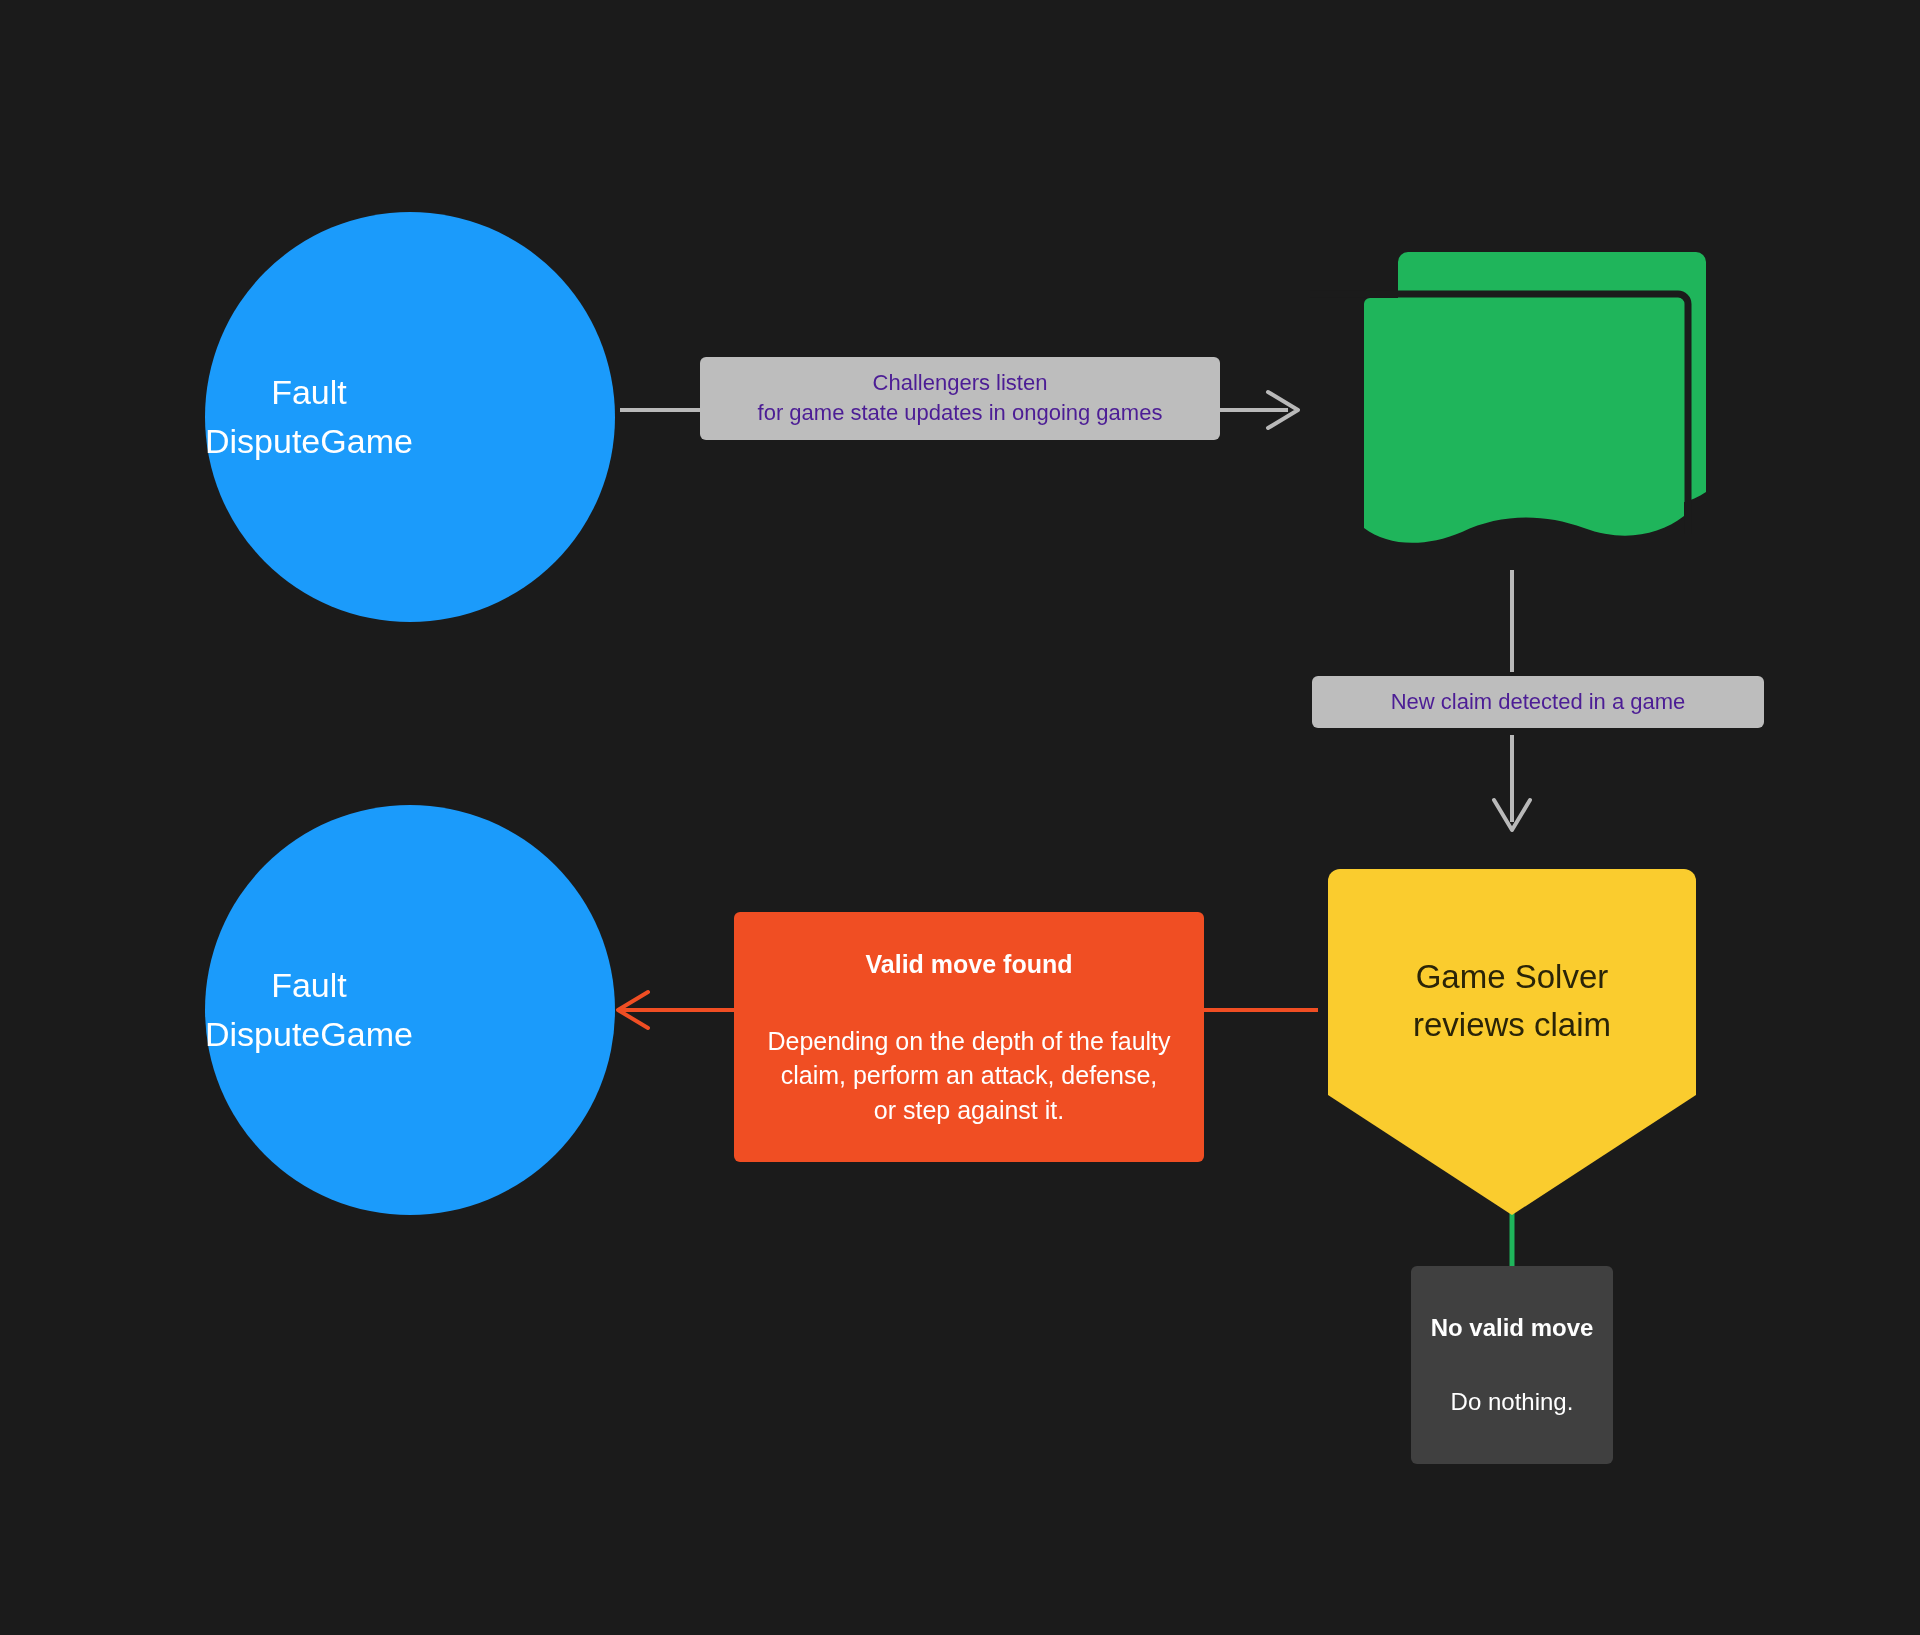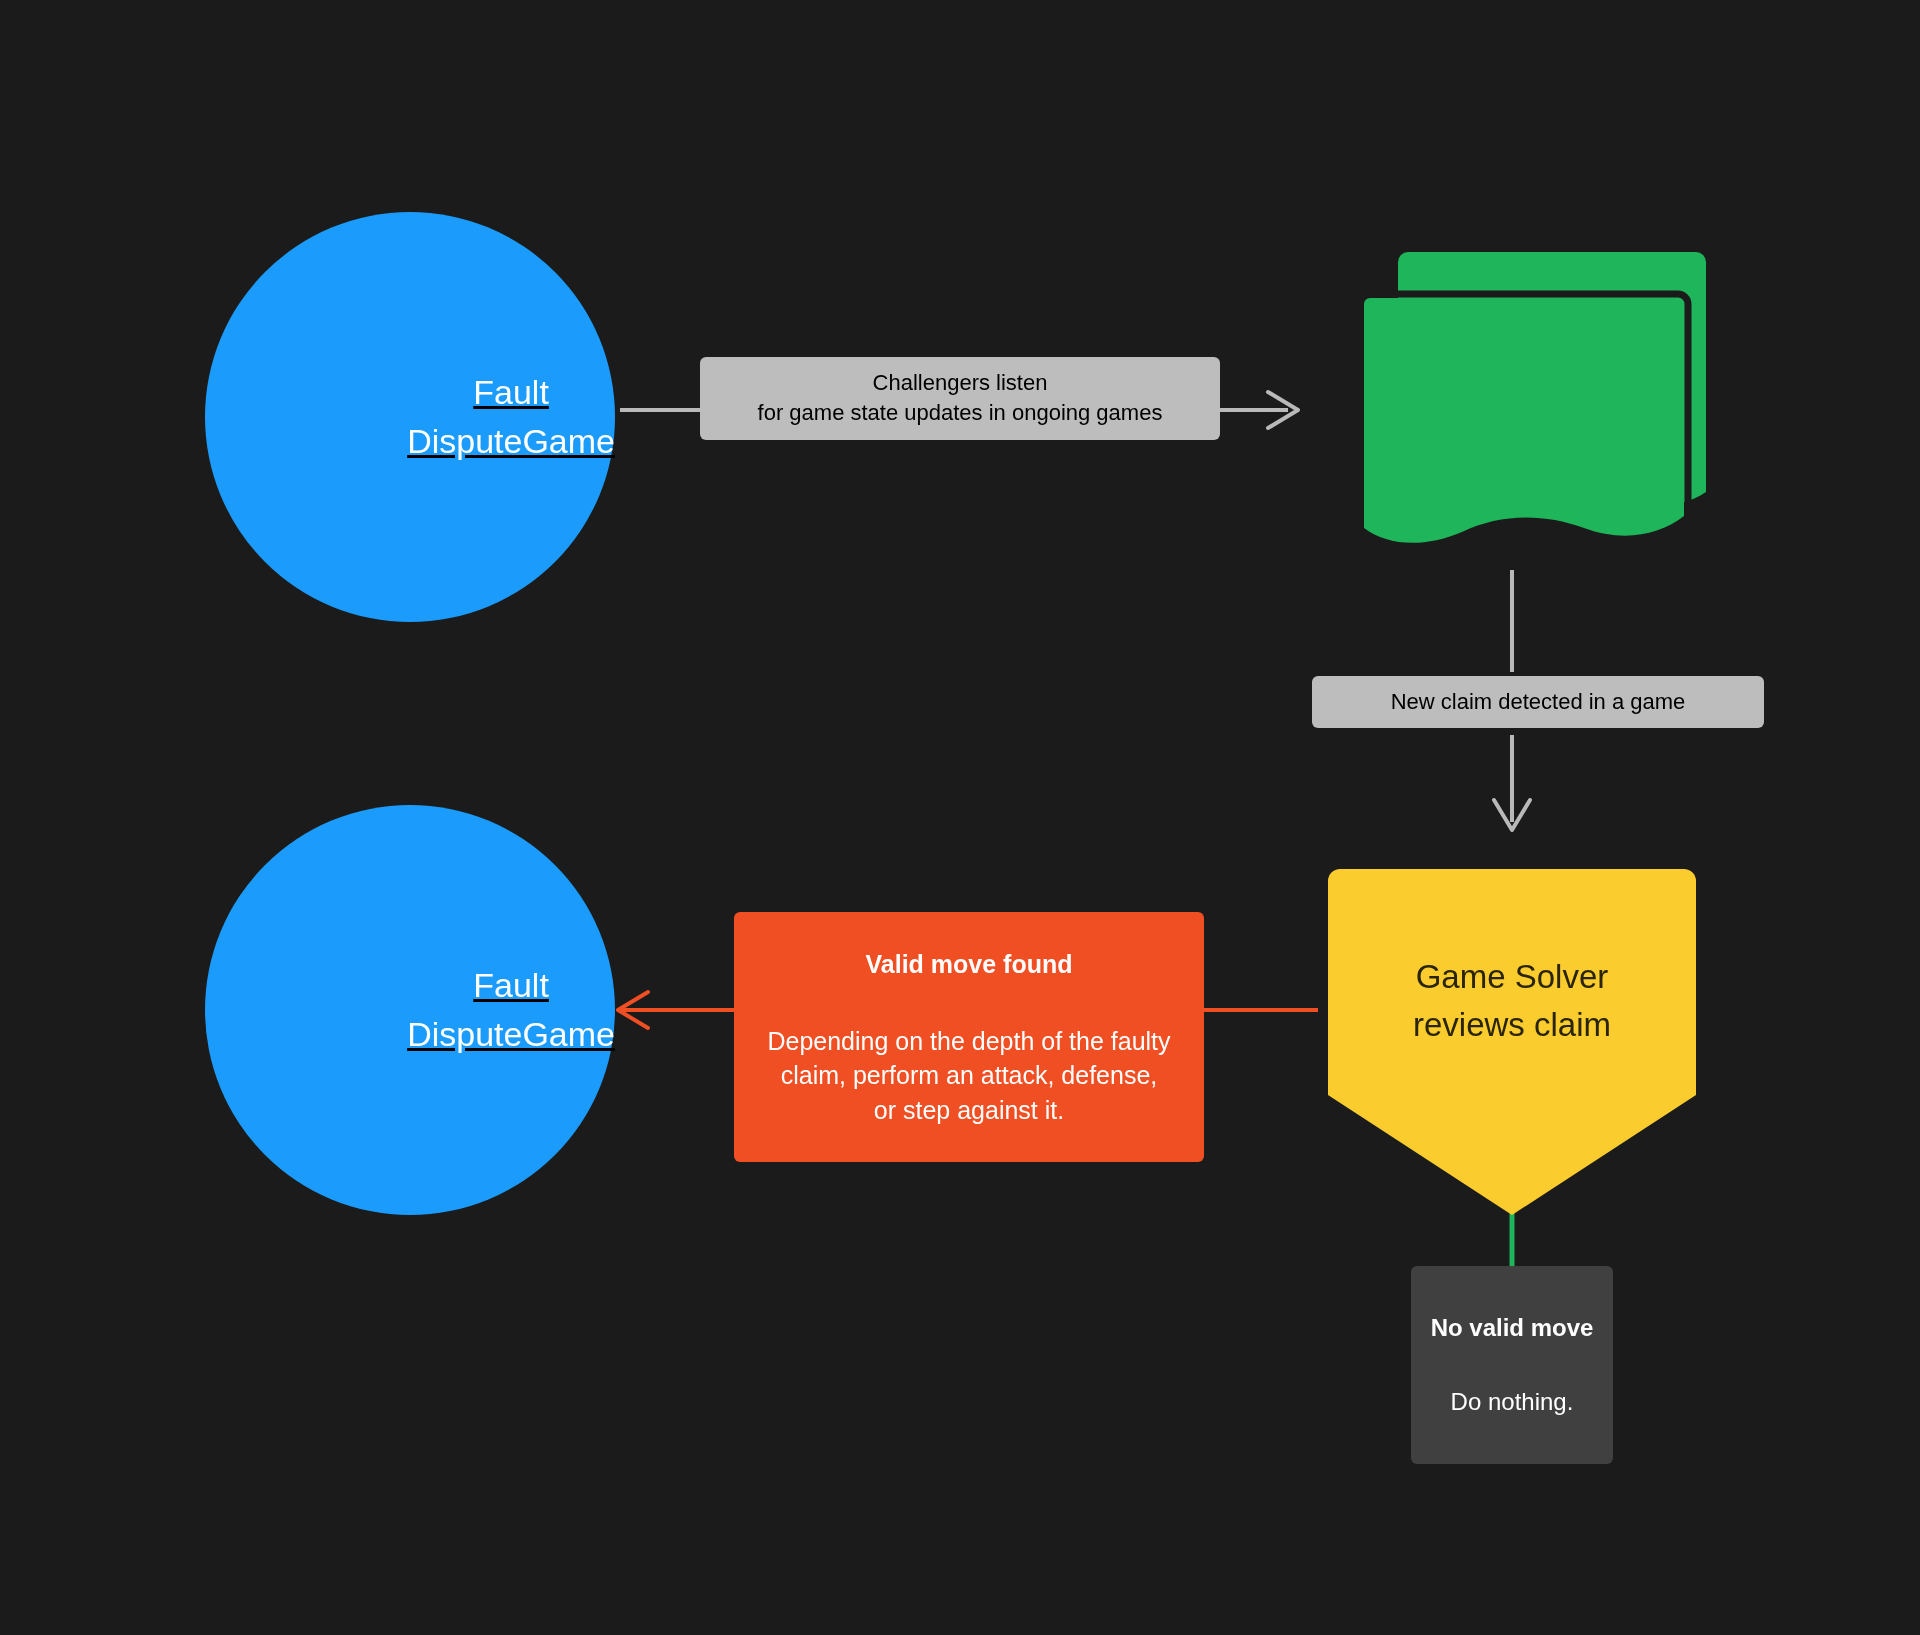--- a/index.html
+++ b/index.html
@@ -19,22 +19,21 @@
     overflow: hidden;
   }
 
   
   .circle-node {
     position: absolute;
     border-radius: 50%;
     background: #1b9bfb;
     display: flex;
     align-items: center;
-    justify-content: flex-end;
-    text-decoration: underline;
+    justify-content: flex-start;
   }
   .circle-node .circle-text {
     color: #ffffff;
     font-size: 34px;
     text-align: center;
     line-height: 1.45;
     white-space: pre-line;
   }
 
   
@@ -77,21 +76,21 @@
   .edge-label {
     position: absolute;
     box-sizing: border-box;
     border-radius: 6px;
     text-align: center;
     line-height: 1.38;
     white-space: pre-line;
   }
   .edge-label.gray {
     background: #bdbdbd;
-    color: #000000;
+    color: #4c1d95;
     font-size: 22px;
     padding: 11px 18px;
   }
   .edge-label.red {
     background: #f04e23;
     color: #ffffff;
     font-size: 25px;
     padding: 0 20px;
   }
   .edge-label.green {

